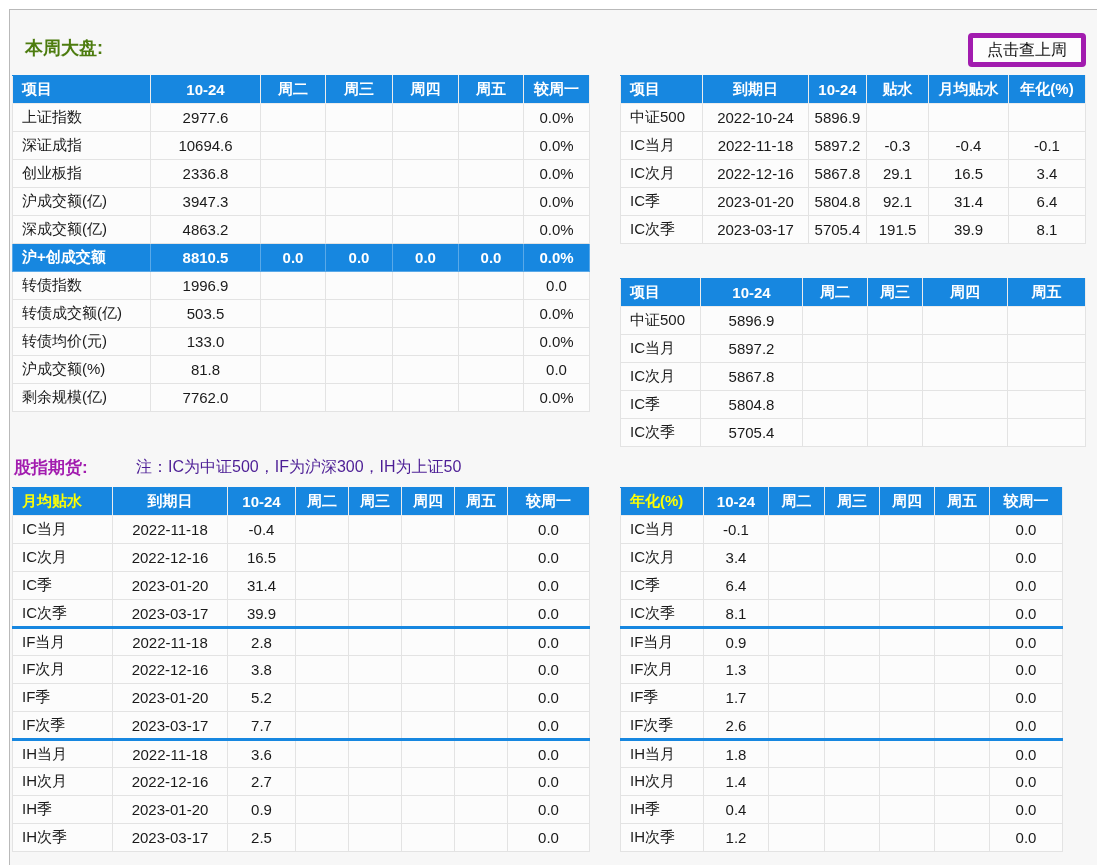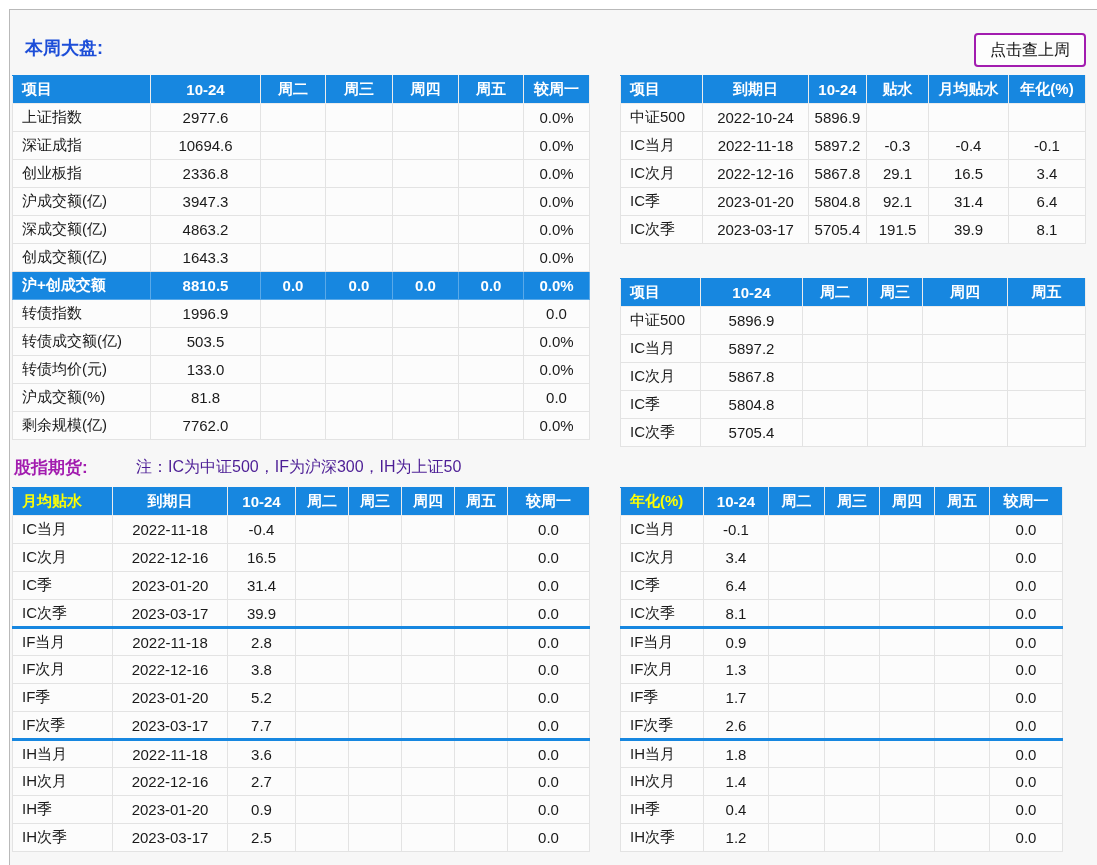--- a/index.html
+++ b/index.html
@@ -2,23 +2,23 @@
 <html><head>
 <meta charset="utf-8">
 <style>
   * { margin:0; padding:0; box-sizing:border-box; }
   html,body { width:1097px; height:865px; background:#ffffff; overflow:hidden;
               font-family:"Liberation Sans","DejaVu Sans",sans-serif; }
   .stage { position:relative; width:1097px; height:865px; }
   .frame { position:absolute; left:9px; top:9px; right:0; bottom:0;
            border-top:1px solid #b9b9b9; border-left:1px solid #b9b9b9;
            background:#f7f7f7; }
-  .page-title { position:absolute; left:25px; top:36px; font-size:18px; font-weight:bold; color:#1d4ed8; }
+  .page-title { position:absolute; left:25px; top:36px; font-size:18px; font-weight:bold; color:#4d7c0f; }
   .lastweek-btn { position:absolute; right:11px; top:33px; height:34px; padding:0 14px;
-                  font-size:16px; color:#111; background:#fdfdfd; border:2px solid #a21caf;
+                  font-size:16px; color:#111; background:#fdfdfd; border:5px solid #a21caf;
                   border-radius:4px; cursor:pointer; font-family:inherit; }
   .section-title { position:absolute; left:14px; top:456px; font-size:17px; font-weight:bold; color:#a21caf; }
   .section-note { position:absolute; left:136px; top:457px; font-size:16px; color:#4c1d95; }
 
   table { border-collapse:collapse; table-layout:fixed; position:absolute;
           background:#fcfcfc; font-size:15px; }
   th,td { border:1px solid #e3e3e3; height:28px; text-align:center;
           overflow:hidden; white-space:nowrap; color:#1a1a1a; }
   thead th { background:#1787e0; color:#ffffff; font-weight:bold;
              border-color:#ececec; border-top-color:#1787e0; }
@@ -96,29 +96,20 @@
           <td>3947.3</td>
           <td></td>
           <td></td>
           <td></td>
           <td></td>
           <td>0.0%</td>
         </tr>
         <tr>
           <td class="first">深成交额(亿)</td>
           <td>4863.2</td>
-          <td></td>
-          <td></td>
-          <td></td>
-          <td></td>
-          <td>0.0%</td>
-        </tr>
-        <tr>
-          <td class="first">创成交额(亿)</td>
-          <td>1643.3</td>
           <td></td>
           <td></td>
           <td></td>
           <td></td>
           <td>0.0%</td>
         </tr>
         <tr class="hl">
           <td class="first">沪+创成交额</td>
           <td>8810.5</td>
           <td>0.0</td>

